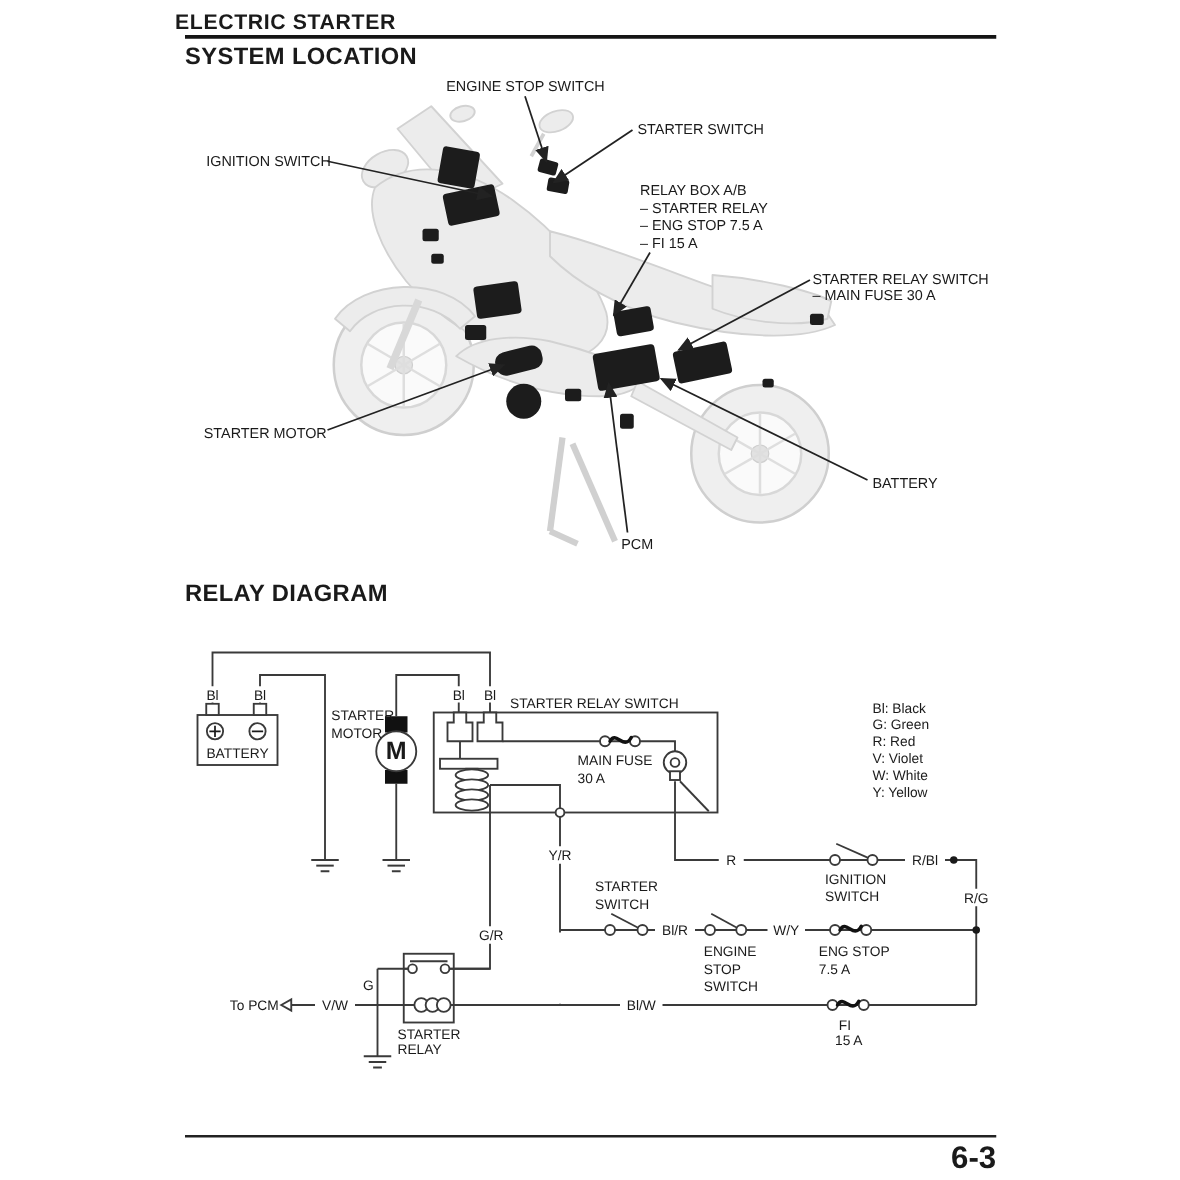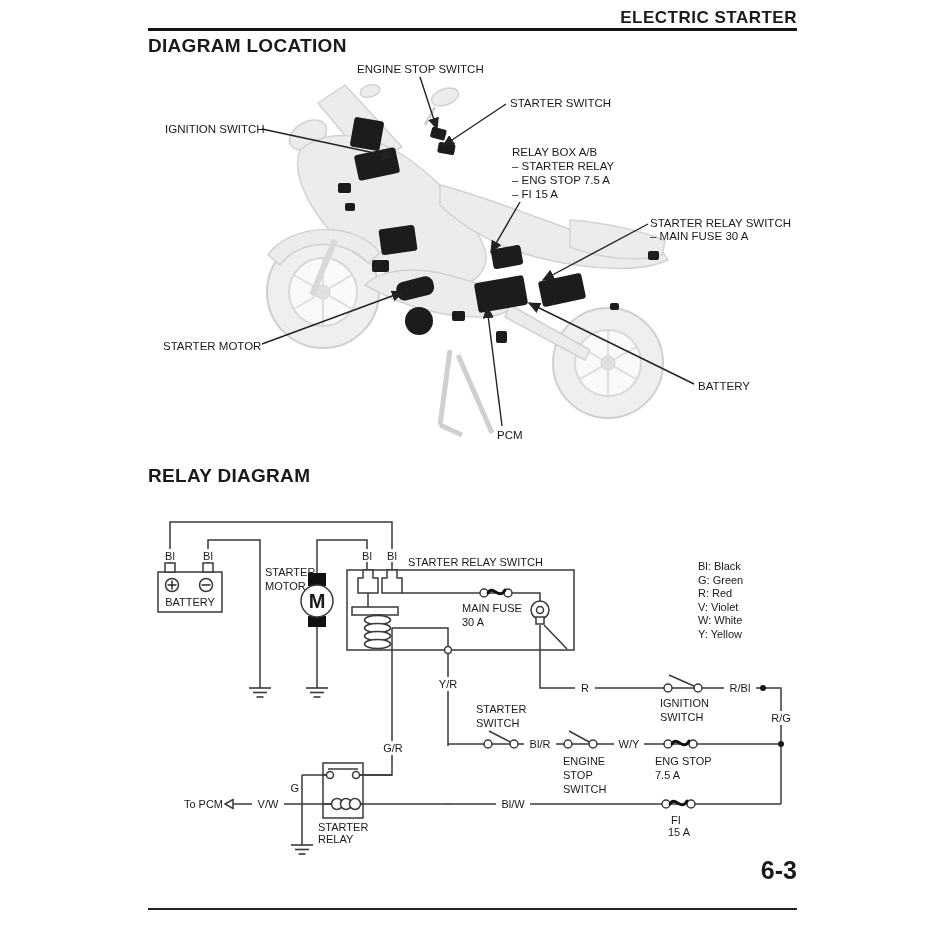--- a/index.html
+++ b/index.html
@@ -1,25 +1,25 @@
 <!DOCTYPE html>
 <html><head>
 <meta charset="utf-8">
 <style>
   html,body{margin:0;padding:0;background:#888;}
   #page{position:relative;width:944px;height:944px;background:#ffffff;overflow:hidden;
         font-family:"Liberation Sans","DejaVu Sans",sans-serif;color:#1a1a1a;}
-  .hdr-title{position:absolute;top:8px;left:140px;width:657px;text-align:right;
+  .hdr-title{position:absolute;top:8px;left:140px;width:657px;text-align:left;
              font-size:17px;font-weight:bold;letter-spacing:.5px;}
   .hdr-rule{position:absolute;top:28px;left:148px;width:649px;height:3px;background:#151515;}
   .sec-title{position:absolute;left:148px;font-size:19px;font-weight:bold;letter-spacing:.3px;}
   #loc-title{top:35px;}
   #diag-title{top:465px;}
   .ftr-rule{position:absolute;top:908px;left:148px;width:649px;height:2px;background:#222;}
-  .page-num{position:absolute;top:856px;left:140px;width:657px;text-align:right;
+  .page-num{position:absolute;top:912px;left:140px;width:657px;text-align:right;
             font-size:25px;font-weight:bold;}
   svg{position:absolute;}
   #loc-svg{left:140px;top:55px;}
   #diag-svg{left:140px;top:505px;}
   svg text{font-family:"Liberation Sans","DejaVu Sans",sans-serif;fill:#1a1a1a;}
   .lbl{font-size:11.5px;}
   .dlbl{font-size:11px;}
   .wlbl{font-size:11px;text-anchor:middle;}
   .wire{stroke:#3a3a3a;stroke-width:1.5;fill:none;}
   .comp{stroke:#3a3a3a;stroke-width:1.5;fill:#ffffff;}
@@ -31,21 +31,21 @@
   .whitebg{fill:#ffffff;}
 </style>
 </head>
 <body>
 
 <div id="page">
 
   <div class="hdr-title">ELECTRIC STARTER</div>
   <div class="hdr-rule"></div>
 
-  <div class="sec-title" id="loc-title">DIAGRAM LOCATION</div>
+  <div class="sec-title" id="loc-title">SYSTEM LOCATION</div>
 
   <svg id="loc-svg" width="670" height="400" viewBox="0 0 670 400">
     <defs>
       <marker id="arrow" markerWidth="9" markerHeight="8" refX="8" refY="4" orient="auto">
         <path d="M0,0 L9,4 L0,8 Z" fill="#222"></path>
       </marker>
     </defs>
 
     <g>
 

